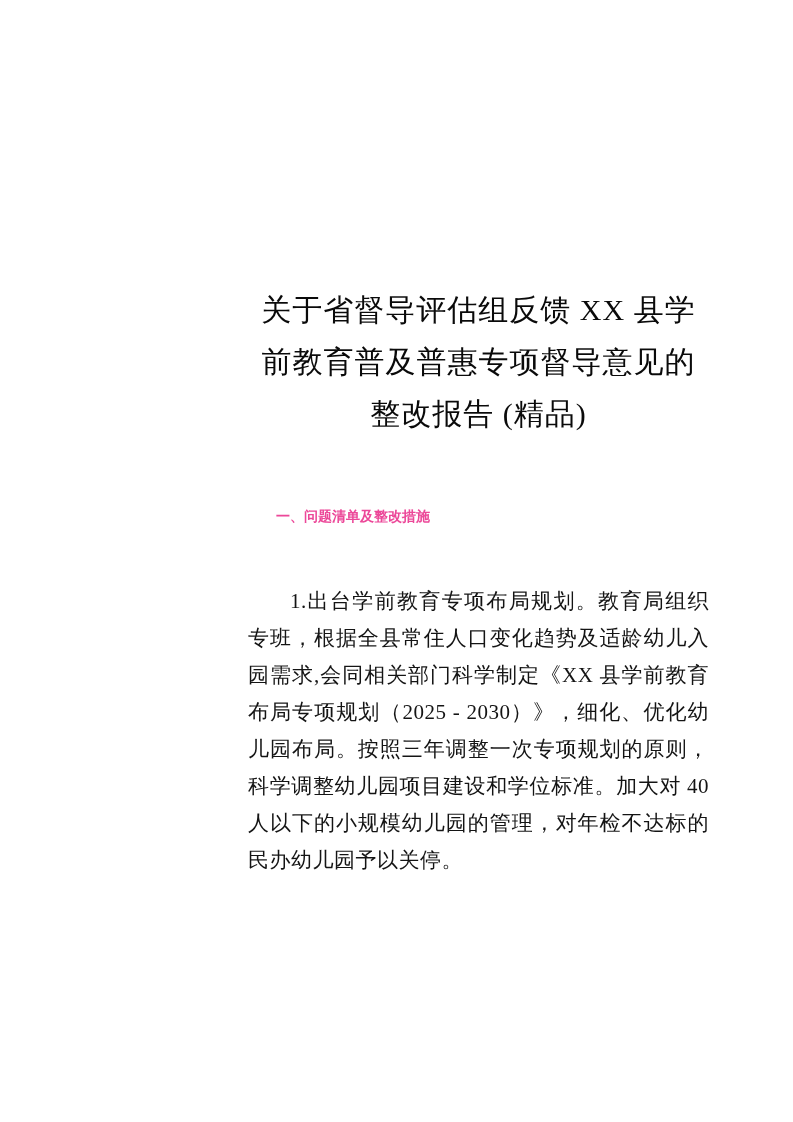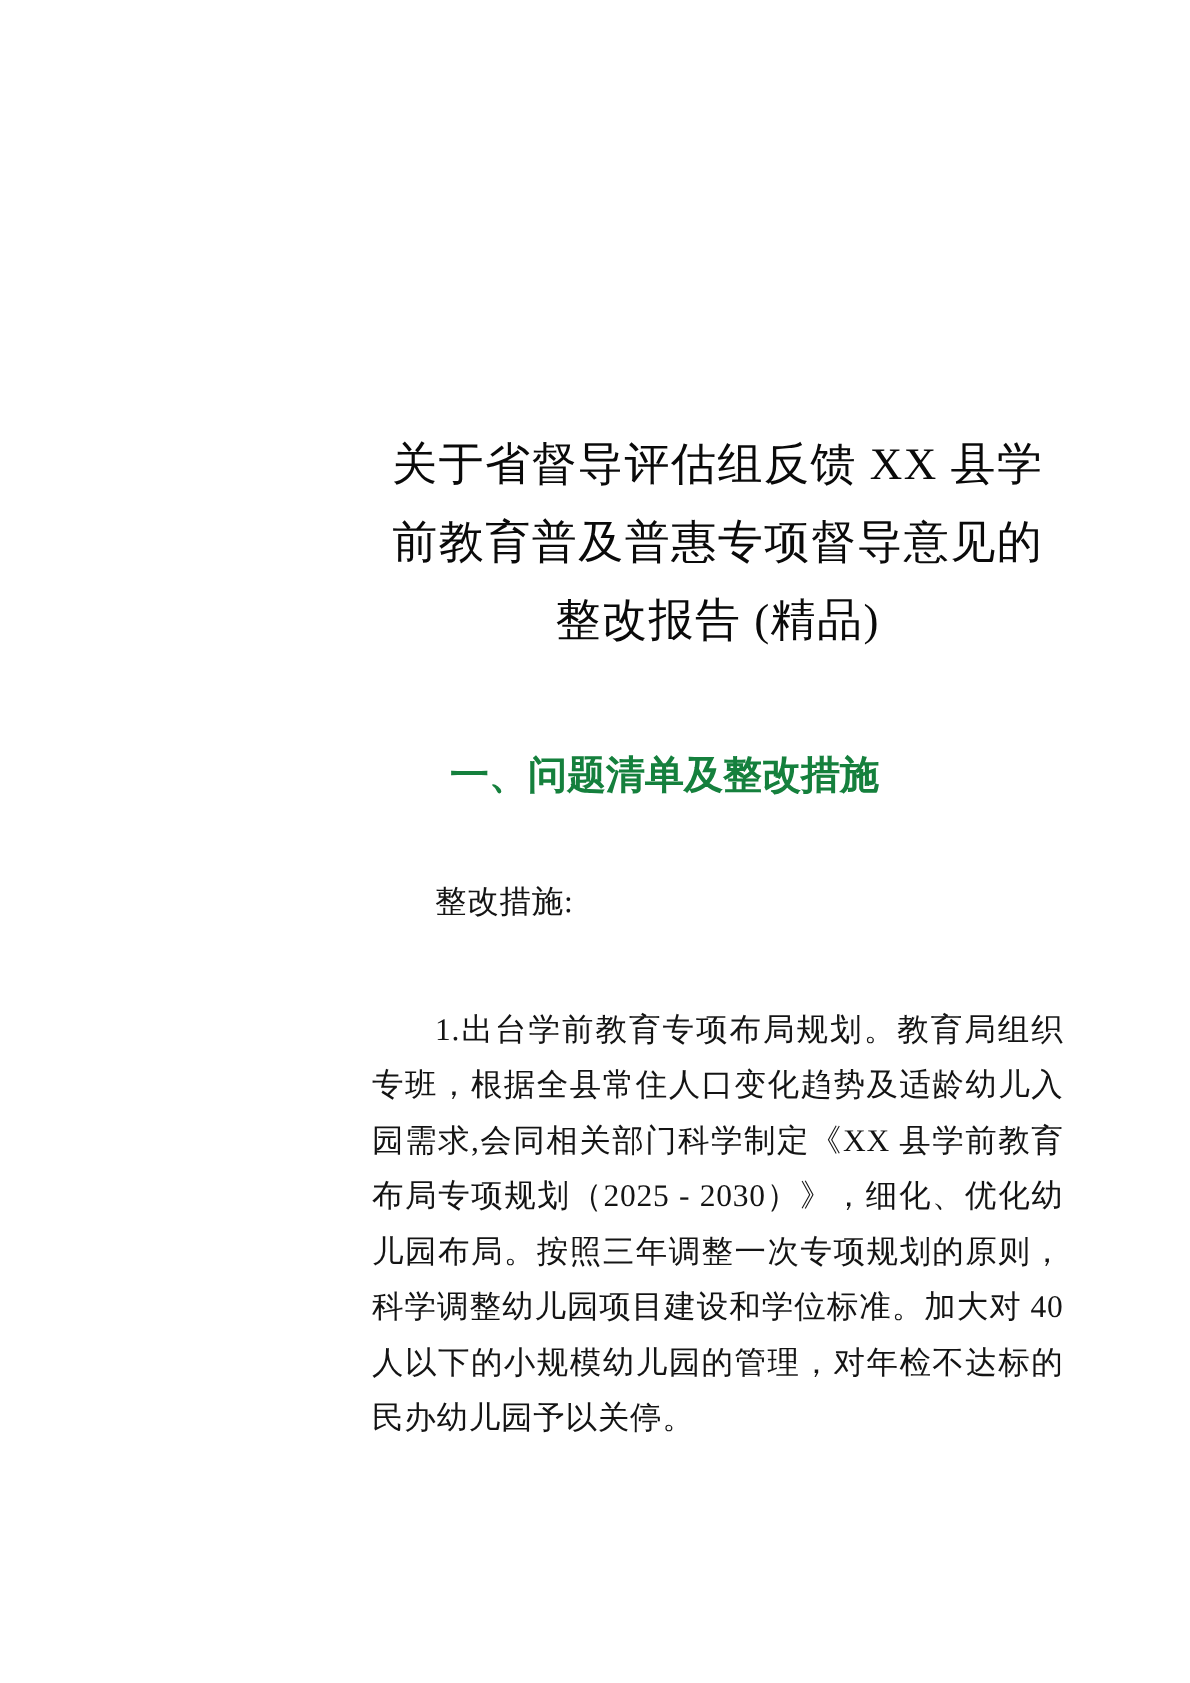--- a/index.html
+++ b/index.html
@@ -41,25 +41,25 @@
     font-size: 21px;
     line-height: 37px;
     text-align: justify;
     text-indent: 2em;
     letter-spacing: 0.5px;
     color: #141414;
   }
 
   .section-heading {
     font-family: "Liberation Sans", "DejaVu Sans", sans-serif;
-    font-size: 26px;
+    font-size: 14px;
     line-height: 37px;
     font-weight: 700;
     text-indent: 2em;
-    color: #15803d;
+    color: #ec4899;
   }
 
   .kaiti-lead {
     font-style: italic;
     font-weight: 600;
   }
 
   .page-number {
     position: absolute;
     top: 1010px;
@@ -76,21 +76,20 @@
 
 <div class="page">
   <div class="content">
 
     <h1 class="doc-title">关于省督导评估组反馈 XX 县学前教育普及普惠专项督导意见的整改报告 (精品)</h1>
 
 
     <h2 class="section-heading">一、问题清单及整改措施</h2>
 
 
-    <p class="body-para">整改措施:</p>
 
     <p class="body-para">1.出台学前教育专项布局规划。教育局组织专班，根据全县常住人口变化趋势及适龄幼儿入园需求,会同相关部门科学制定《XX 县学前教育布局专项规划（2025 - 2030）》，细化、优化幼儿园布局。按照三年调整一次专项规划的原则，科学调整幼儿园项目建设和学位标准。加大对 40 人以下的小规模幼儿园的管理，对年检不达标的民办幼儿园予以关停。</p>
 
 
   </div>
 
   <div class="page-number">— 1 —</div>
 </div>
 
 </body></html>

